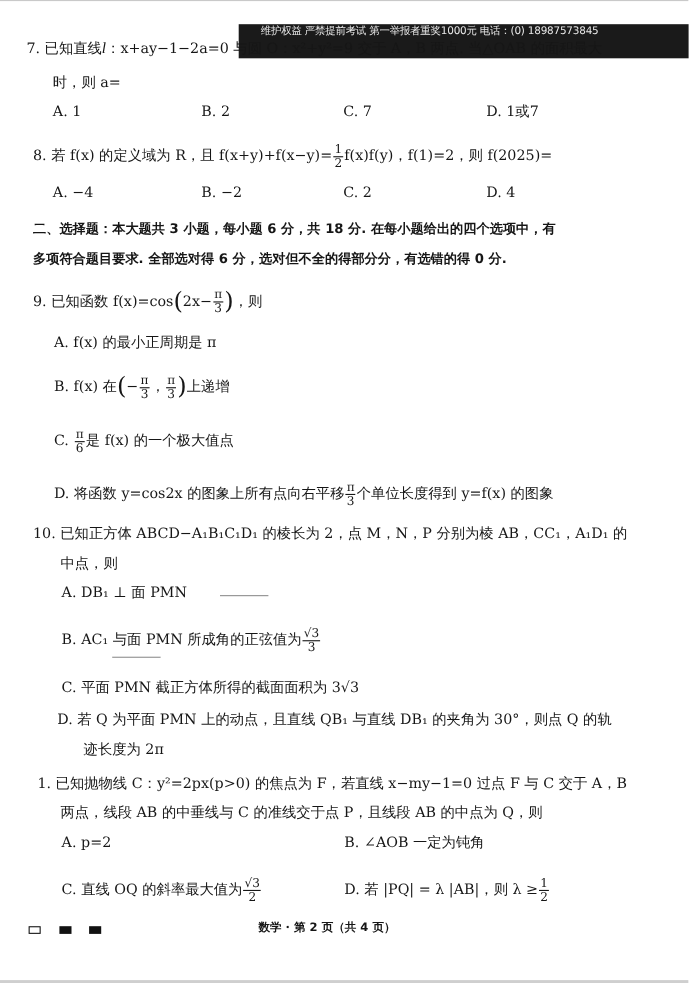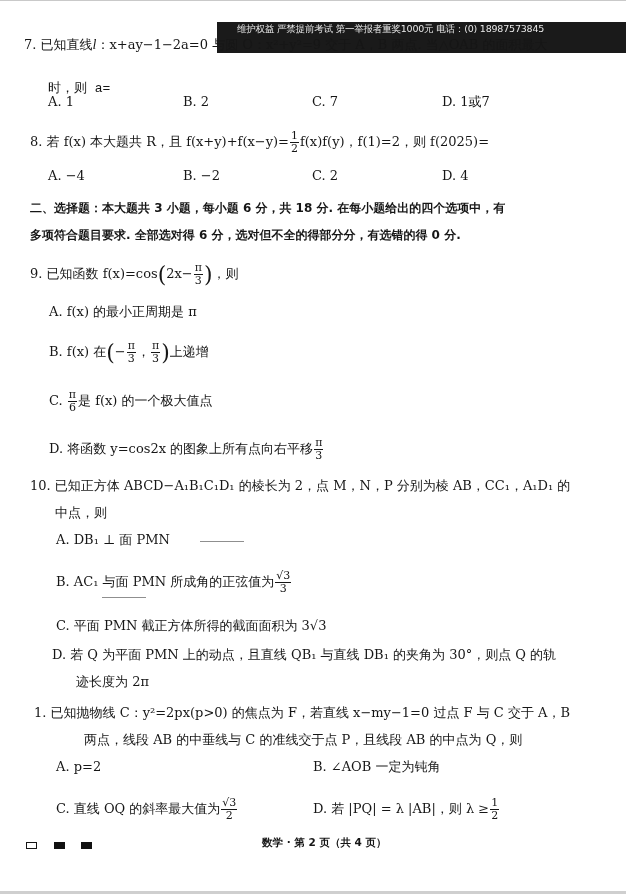--- a/index.html
+++ b/index.html
@@ -16,46 +16,46 @@
     letter-spacing:-0.2px;
   }
   .line { position:absolute; white-space:nowrap; font-size:13px; line-height:18px; }
   .bold { font-weight:bold; font-family:"DejaVu Sans", sans-serif; font-size:12px; }
   i.m { font-style:italic; font-family:"Liberation Serif", serif; font-size:14px; }
   .frac { display:inline-block; vertical-align:middle; text-align:center; font-size:11px; line-height:12px; margin:0 1px; }
   .frac span { display:block; }
   .frac .num { border-bottom:1px solid #161616; padding:0 1px; }
   .paren { font-size:22px; vertical-align:middle; line-height:18px; font-family:"DejaVu Serif", serif; }
   .opt { position:absolute; white-space:nowrap; font-size:13px; line-height:18px; }
-  .footer { position:absolute; top:836px; left:262px; font-size:10.5px; font-weight:bold; font-family:"DejaVu Sans", sans-serif; }
+  .footer { position:absolute; top:836px; left:235px; font-size:10.5px; font-weight:bold; font-family:"DejaVu Sans", sans-serif; }
   .sq { position:absolute; top:842px; width:11px; height:7px; }
   .sq.hollow { border:1.5px solid #161616; width:9px; height:5px; }
   .sq.fill { background:#111; }
   .smudge { position:absolute; height:1px; background:#444; opacity:0.6; }
 </style>
 </head>
 <body>
 
 <div class="topline"></div>
 
 <div class="banner">维护权益 严禁提前考试 第一举报者重奖1000元 电话：(0) 18987573845</div>
 
 <div class="line" style="left:24px; top:36px;">
   <span>7.</span>
   <span>已知直线</span><i class="m">l</i><span>：x+ay−1−2a=0 与圆 O：x²+y²=9 交于 A，B 两点. 当△OAB 的面积最大</span>
 </div>
-<div class="line" style="left:48px; top:80px;font-family:Liberation Mono, monospace;">时，则 a=</div>
+<div class="line" style="left:48px; top:67px;">时，则 a=</div>
 <div class="opt" style="left:48px; top:93px;"><span>A.</span> <span>1</span></div>
 <div class="opt" style="left:183px; top:93px;"><span>B.</span> <span>2</span></div>
 <div class="opt" style="left:312px; top:93px;"><span>C.</span> <span>7</span></div>
 <div class="opt" style="left:442px; top:93px;text-align:right;"><span>D.</span> <span>1或7</span></div>
 
 <div class="line" style="left:30px; top:130px;">
   <span>8.</span>
-  <span>若 f(x) 本大题共 R，且 f(x+y)+f(x−y)=</span><span class="frac"><span class="num">1</span><span>2</span></span><span>f(x)f(y)，f(1)=2，则 f(2025)=</span>
+  <span>若 f(x) 的定义域为 R，且 f(x+y)+f(x−y)=</span><span class="frac"><span class="num">1</span><span>2</span></span><span>f(x)f(y)，f(1)=2，则 f(2025)=</span>
 </div>
 <div class="opt" style="left:48px; top:167px;"><span>A.</span> <span>−4</span></div>
 <div class="opt" style="left:183px; top:167px;"><span>B.</span> <span>−2</span></div>
 <div class="opt" style="left:312px; top:167px;"><span>C.</span> <span>2</span></div>
 <div class="opt" style="left:442px; top:167px;"><span>D.</span> <span>4</span></div>
 
 <div class="line bold" style="left:30px; top:199px;">二、选择题：本大题共 3 小题，每小题 6 分，共 18 分. 在每小题给出的四个选项中，有</div>
 <div class="line bold" style="left:30px; top:226px;">多项符合题目要求. 全部选对得 6 分，选对但不全的得部分分，有选错的得 0 分.</div>
 
 <div class="line" style="left:30px; top:262px;">
@@ -63,41 +63,41 @@
   <span>已知函数 f(x)=cos</span><span class="paren">(</span><span>2x−</span><span class="frac"><span class="num">π</span><span>3</span></span><span class="paren">)</span><span>，则</span>
 </div>
 <div class="opt" style="left:49px; top:303px;"><span>A.</span> <span>f(x) 的最小正周期是 π</span></div>
 <div class="opt" style="left:49px; top:340px;">
   <span>B.</span> <span>f(x) 在</span><span class="paren">(</span><span>−</span><span class="frac"><span class="num">π</span><span>3</span></span><span>，</span><span class="frac"><span class="num">π</span><span>3</span></span><span class="paren">)</span><span>上递增</span>
 </div>
 <div class="opt" style="left:49px; top:389px;">
   <span>C.</span> <span class="frac"><span class="num">π</span><span>6</span></span><span>是 f(x) 的一个极大值点</span>
 </div>
 <div class="opt" style="left:49px; top:437px;">
-  <span>D.</span> <span>将函数 y=cos2x 的图象上所有点向右平移</span><span class="frac"><span class="num">π</span><span>3</span></span>
+  <span>D.</span> <span>将函数 y=cos2x 的图象上所有点向右平移</span><span class="frac"><span class="num">π</span><span>3</span></span><span>个单位长度得到 y=f(x) 的图象</span>
 </div>
 
 <div class="line" style="left:30px; top:477px;">
   <span>10.</span> <span>已知正方体 ABCD−A₁B₁C₁D₁ 的棱长为 2，点 M，N，P 分别为棱 AB，CC₁，A₁D₁ 的</span>
 </div>
 <div class="line" style="left:55px; top:504px;">中点，则</div>
 <div class="opt" style="left:56px; top:531px;"><span>A.</span> <span>DB₁ ⊥ 面 PMN</span></div>
 <div class="smudge" style="left:200px; top:541px; width:44px;"></div>
 <div class="opt" style="left:56px; top:570px;">
   <span>B.</span> <span>AC₁ 与面 PMN 所成角的正弦值为</span><span class="frac"><span class="num">√3</span><span>3</span></span>
 </div>
 <div class="smudge" style="left:102px; top:597px; width:44px;"></div>
 <div class="opt" style="left:56px; top:617px;"><span>C.</span> <span>平面 PMN 截正方体所得的截面面积为 3√3</span></div>
 <div class="opt" style="left:52px; top:646px;"><span>D.</span> <span>若 Q 为平面 PMN 上的动点，且直线 QB₁ 与直线 DB₁ 的夹角为 30°，则点 Q 的轨</span></div>
 <div class="opt" style="left:76px; top:673px;">迹长度为 2π</div>
 
 <div class="line" style="left:34px; top:704px;">
   <span>1.</span> <span>已知抛物线 C：y²=2px(p&gt;0) 的焦点为 F，若直线 x−my−1=0 过点 F 与 C 交于 A，B</span>
 </div>
-<div class="line" style="left:55px; top:731px;margin-left:29px;">两点，线段 AB 的中垂线与 C 的准线交于点 P，且线段 AB 的中点为 Q，则</div>
+<div class="line" style="left:55px; top:731px;">两点，线段 AB 的中垂线与 C 的准线交于点 P，且线段 AB 的中点为 Q，则</div>
 <div class="opt" style="left:56px; top:758px;"><span>A.</span> <span>p=2</span></div>
 <div class="opt" style="left:313px; top:758px;"><span>B.</span> <span>∠AOB 一定为钝角</span></div>
 <div class="opt" style="left:56px; top:797px;">
   <span>C.</span> <span>直线 OQ 的斜率最大值为</span><span class="frac"><span class="num">√3</span><span>2</span></span>
 </div>
 <div class="opt" style="left:313px; top:797px;">
   <span>D.</span> <span>若 |PQ| = λ |AB|，则 λ ≥</span><span class="frac"><span class="num">1</span><span>2</span></span>
 </div>
 
 <div class="sq hollow" style="left:26px;"></div>

